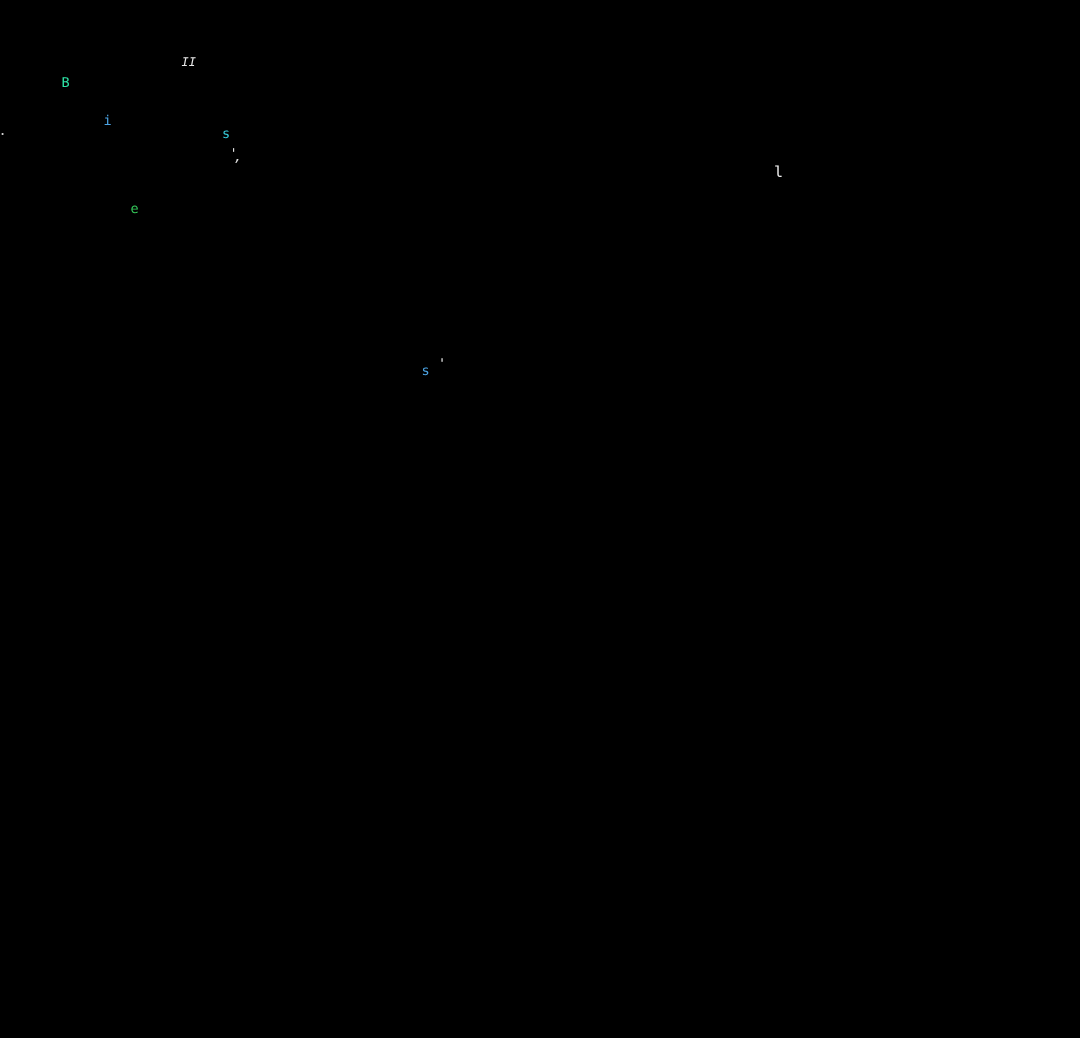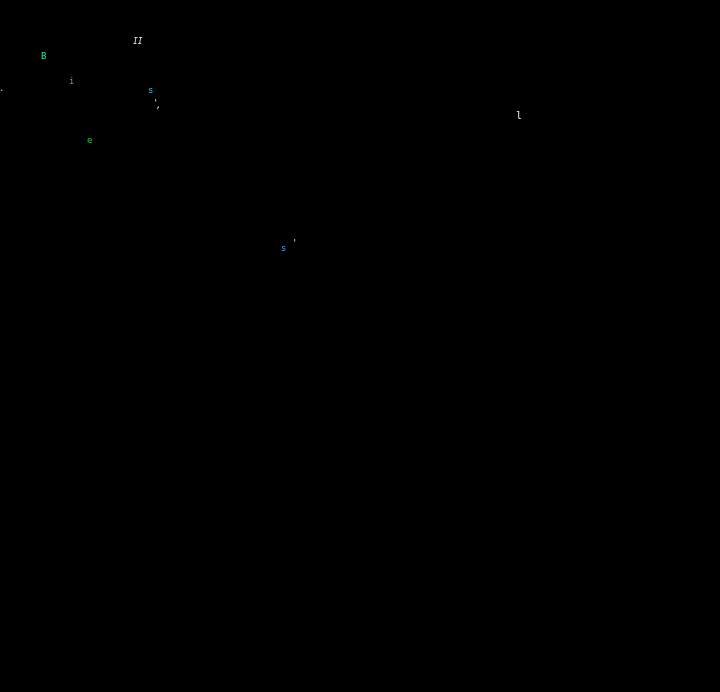--- a/index.html
+++ b/index.html
@@ -24,21 +24,21 @@
     line-height: 1;
     white-space: pre;
     user-select: none;
   }
 </style>
 </head>
 <body>
 
 <div id="screen" style="background: rgb(0, 0, 0);">
     <span class="speck" style="left: 41px; top: 52px; color: rgb(46, 230, 168); font-size: 9px;">B</span>
-    <span class="speck" style="left: 121px; top: 38px; color: rgb(232, 232, 232); font-size: 8px; font-style: italic; margin-left: 12px;">II</span>
+    <span class="speck" style="left: 121px; top: 38px; color: rgb(232, 232, 232); font-size: 8px; font-style: italic;">II</span>
     <span class="speck" style="left: -1px; top: 84px; color: rgb(208, 208, 208); font-size: 9px;">.</span>
     <span class="speck" style="left: 69px; top: 77px; color: rgb(75, 163, 227); font-size: 9px;">i</span>
     <span class="speck" style="left: 148px; top: 86px; color: rgb(53, 201, 216); font-size: 9px;">s</span>
     <span class="speck" style="left: 153px; top: 99px; color: rgb(224, 224, 224); font-size: 9px; font-style: italic;">'</span>
     <span class="speck" style="left: 156px; top: 101px; color: rgb(224, 224, 224); font-size: 9px; font-style: italic;">,</span>
     <span class="speck" style="left: 87px; top: 136px; color: rgb(52, 199, 89); font-size: 9px;">e</span>
     <span class="speck" style="left: 516px; top: 111px; color: rgb(240, 240, 240); font-size: 10px;">l</span>
     <span class="speck" style="left: 281px; top: 244px; color: rgb(75, 163, 227); font-size: 9px;">s</span>
     <span class="speck" style="left: 292px; top: 239px; color: rgb(232, 232, 232); font-size: 9px; font-style: italic;">'</span>
   </div>

